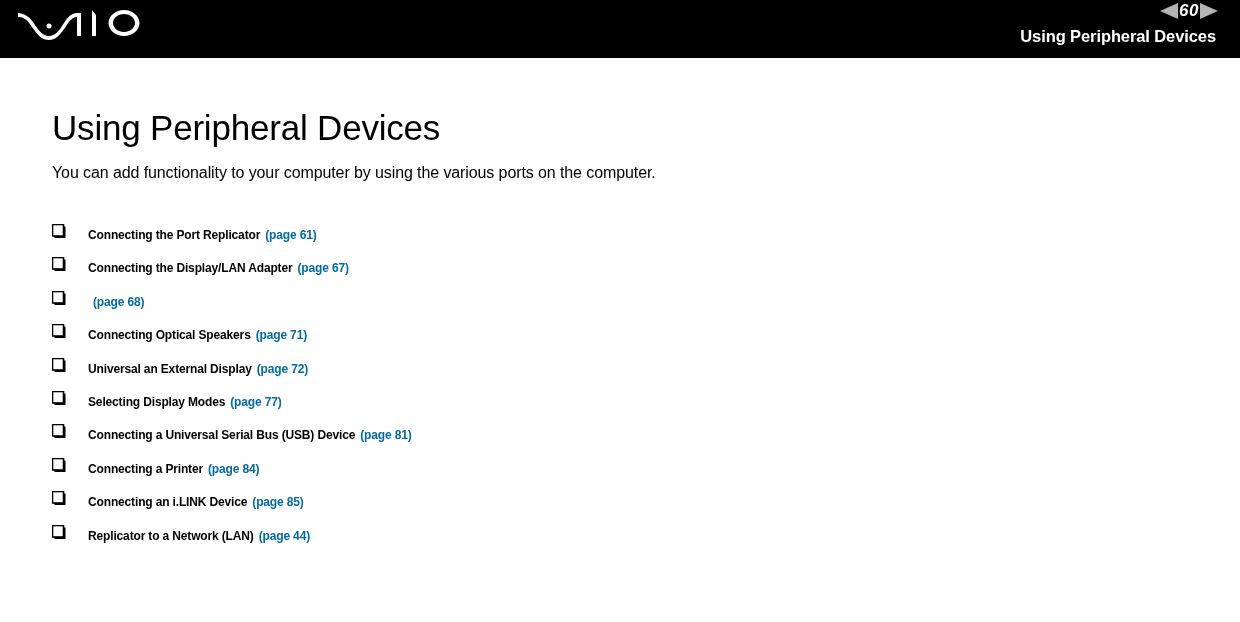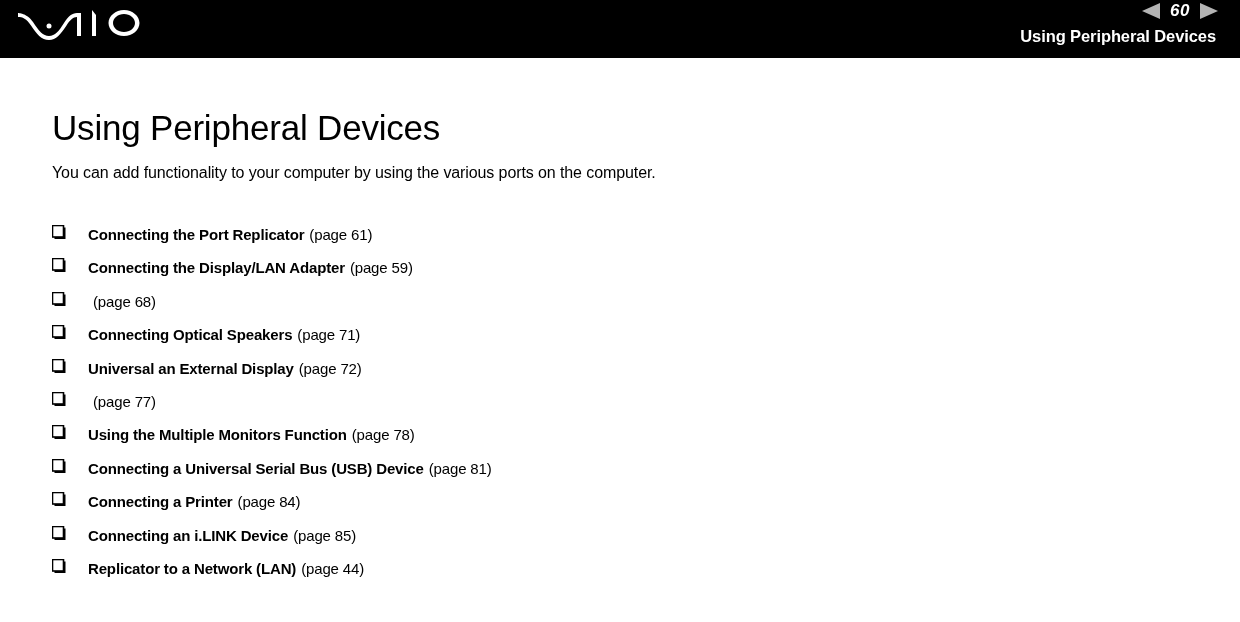--- a/index.html
+++ b/index.html
@@ -30,21 +30,20 @@
     width: 148px;
     height: 34px;
     display: block;
   }
   .nav {
     position: absolute;
     right: 22px;
     top: 1px;
     display: flex;
     align-items: center;
-    gap: 9px;
     height: 19px;
   }
   .arrow {
     width: 0;
     height: 0;
     display: block;
     border-top: 8px solid transparent;
     border-bottom: 8px solid transparent;
   }
   .arrow-left {
@@ -102,39 +101,39 @@
   .toc {
     margin: 0;
     padding: 0;
     list-style: none;
     padding-top: 40px;
   }
   .toc-item {
     display: flex;
     align-items: baseline;
     height: 33.4px;
-    font-size: 15px;
+    font-size: 12px;
     line-height: 22px;
     letter-spacing: -0.15px;
     white-space: nowrap;
   }
   .bullet {
     flex: 0 0 auto;
     width: 36px;
     position: relative;
     top: 0px;
   }
   .bullet svg { display: block; }
   .toc-label {
     font-weight: bold;
     color: #000000;
   }
   .toc-page {
-    font-weight: normal;
-    color: #000000;
+    font-weight: bold;
+    color: #0369a1;
     padding-left: 5px;
     cursor: pointer;
   }
 </style>
 </head>
 <body>
 
 <div class="header">
 
   <svg class="logo" viewBox="0 0 296 68" aria-hidden="true">
@@ -175,21 +174,21 @@
   </li>
 
   <li class="toc-item">
     <span class="bullet">
       <svg width="14" height="15" viewBox="0 0 14 15" aria-hidden="true">
         <rect x="2.5" y="2.5" width="11" height="11.5" fill="#000000"></rect>
         <rect x="0.5" y="0.5" width="11" height="11.5" fill="#ffffff" stroke="#000000" stroke-width="1.6"></rect>
       </svg>
     </span>
     <span class="toc-label">Connecting the Display/LAN Adapter</span>
-    <span class="toc-page">(page 59)</span>
+    <span class="toc-page">(page 67)</span>
   </li>
 
   <li class="toc-item">
     <span class="bullet">
       <svg width="14" height="15" viewBox="0 0 14 15" aria-hidden="true">
         <rect x="2.5" y="2.5" width="11" height="11.5" fill="#000000"></rect>
         <rect x="0.5" y="0.5" width="11" height="11.5" fill="#ffffff" stroke="#000000" stroke-width="1.6"></rect>
       </svg>
     </span>
     <span class="toc-page">(page 68)</span>
@@ -217,33 +216,24 @@
     <span class="toc-page">(page 72)</span>
   </li>
 
   <li class="toc-item">
     <span class="bullet">
       <svg width="14" height="15" viewBox="0 0 14 15" aria-hidden="true">
         <rect x="2.5" y="2.5" width="11" height="11.5" fill="#000000"></rect>
         <rect x="0.5" y="0.5" width="11" height="11.5" fill="#ffffff" stroke="#000000" stroke-width="1.6"></rect>
       </svg>
     </span>
+    <span class="toc-label">Selecting Display Modes</span>
     <span class="toc-page">(page 77)</span>
   </li>
 
-  <li class="toc-item">
-    <span class="bullet">
-      <svg width="14" height="15" viewBox="0 0 14 15" aria-hidden="true">
-        <rect x="2.5" y="2.5" width="11" height="11.5" fill="#000000"></rect>
-        <rect x="0.5" y="0.5" width="11" height="11.5" fill="#ffffff" stroke="#000000" stroke-width="1.6"></rect>
-      </svg>
-    </span>
-    <span class="toc-label">Using the Multiple Monitors Function</span>
-    <span class="toc-page">(page 78)</span>
-  </li>
 
 
   <li class="toc-item">
     <span class="bullet">
       <svg width="14" height="15" viewBox="0 0 14 15" aria-hidden="true">
         <rect x="2.5" y="2.5" width="11" height="11.5" fill="#000000"></rect>
         <rect x="0.5" y="0.5" width="11" height="11.5" fill="#ffffff" stroke="#000000" stroke-width="1.6"></rect>
       </svg>
     </span>
     <span class="toc-label">Connecting a Universal Serial Bus (USB) Device</span>

